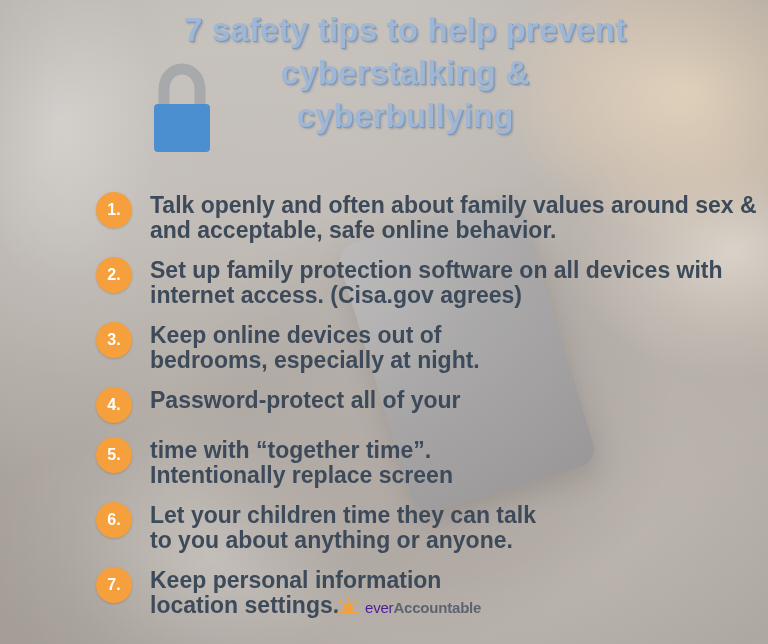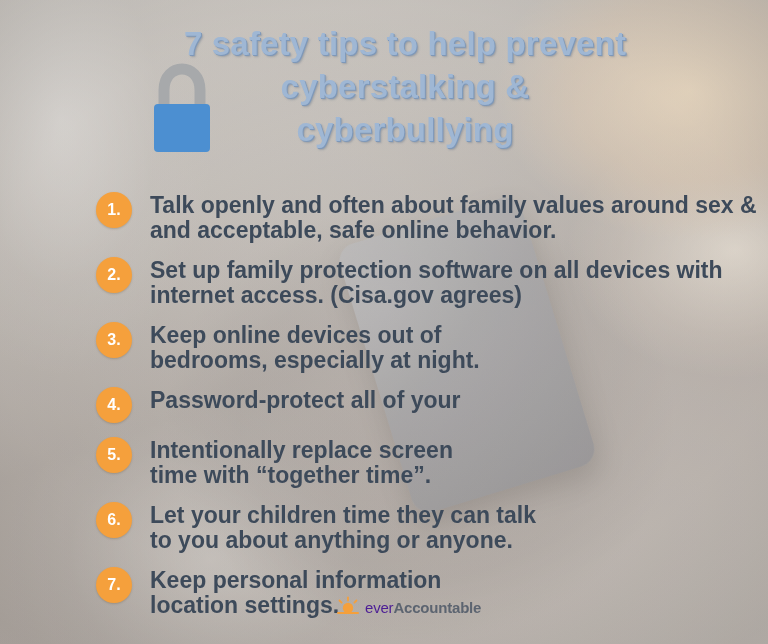--- a/index.html
+++ b/index.html
@@ -67,21 +67,21 @@
     left: 146px;
     top: 62px;
     width: 72px;
     height: 96px;
   }
 
   
   .title {
     position: absolute;
     left: 120px;
-    top: 22px;
+    top: 8px;
     width: 570px;
     text-align: center;
     font-size: 33px;
     line-height: 43px;
     font-weight: bold;
     color: #9fb7d4;
     text-shadow: 1px 1px 0 #7e98b9, 2px 2px 2px rgba(80,100,125,0.35);
     letter-spacing: 0.2px;
   }
 
@@ -203,22 +203,22 @@
       <div class="tip">
         <div class="tip-num">4.</div>
         <div class="tip-text">
           <span class="line">Password-protect all of your</span>
         </div>
       </div>
 
       <div class="tip">
         <div class="tip-num">5.</div>
         <div class="tip-text">
+          <span class="line">time with “together time”.</span>
           <span class="line">Intentionally replace screen</span>
-          <span class="line">time with “together time”.</span>
         </div>
       </div>
 
       <div class="tip">
         <div class="tip-num">6.</div>
         <div class="tip-text">
           <span class="line">Let your children time they can talk</span>
           <span class="line">to you about anything or anyone.</span>
         </div>
       </div>

